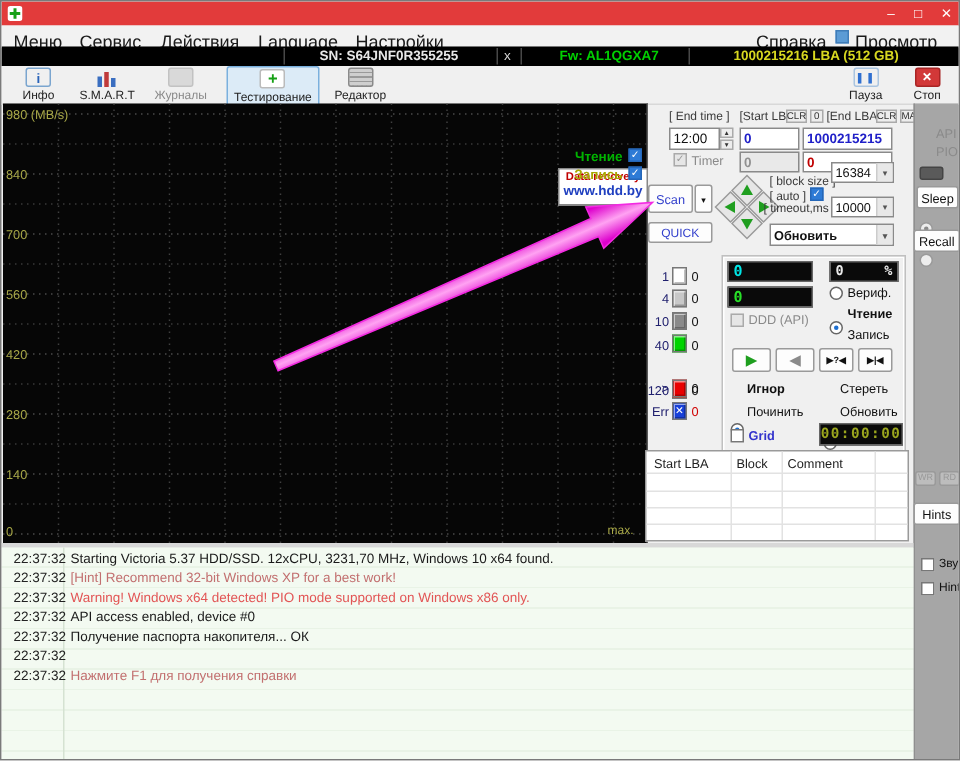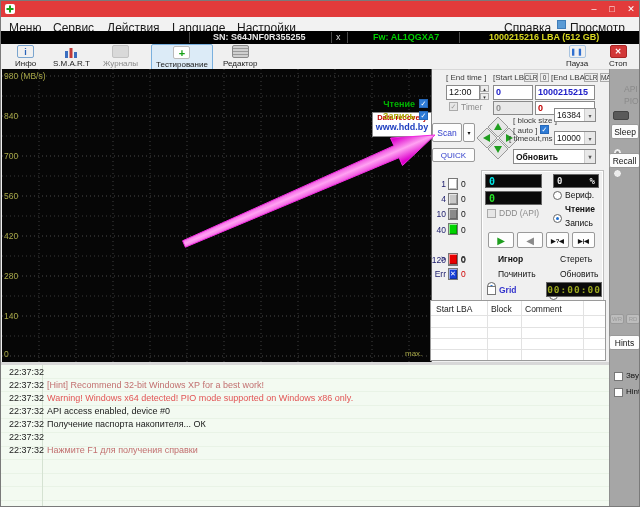--- a/index.html
+++ b/index.html
@@ -367,20 +367,21 @@
   <div class="a chk" style="left:613px;top:371px"></div>
   <span class="a rlbl" style="left:625px;top:370px;font-size:8px">Звук</span>
   <div class="a chk" style="left:613px;top:387px"></div>
   <span class="a rlbl" style="left:625px;top:386px;font-size:8px">Hints</span>
 
   <div class="a" style="left:0;top:361px;width:608px;height:3px;background:#D8D8D8"></div>
   <div class="a logarea">
     <div class="logsep"></div>
     <div class="logrow" style="top:2px">
         <span class="ltime">22:37:32</span>
+        <span class="ltext">Starting Victoria 5.37 HDD/SSD. 12xCPU, 3231,70 MHz, Windows 10 x64 found.</span>
       </div>
     <div class="logrow" style="top:15px">
         <span class="ltime">22:37:32</span>
         <span class="ltext hint">[Hint] Recommend 32-bit Windows XP for a best work!</span>
       </div>
     <div class="logrow" style="top:28px">
         <span class="ltime">22:37:32</span>
         <span class="ltext warn">Warning! Windows x64 detected! PIO mode supported on Windows x86 only.</span>
       </div>
     <div class="logrow" style="top:41px">

